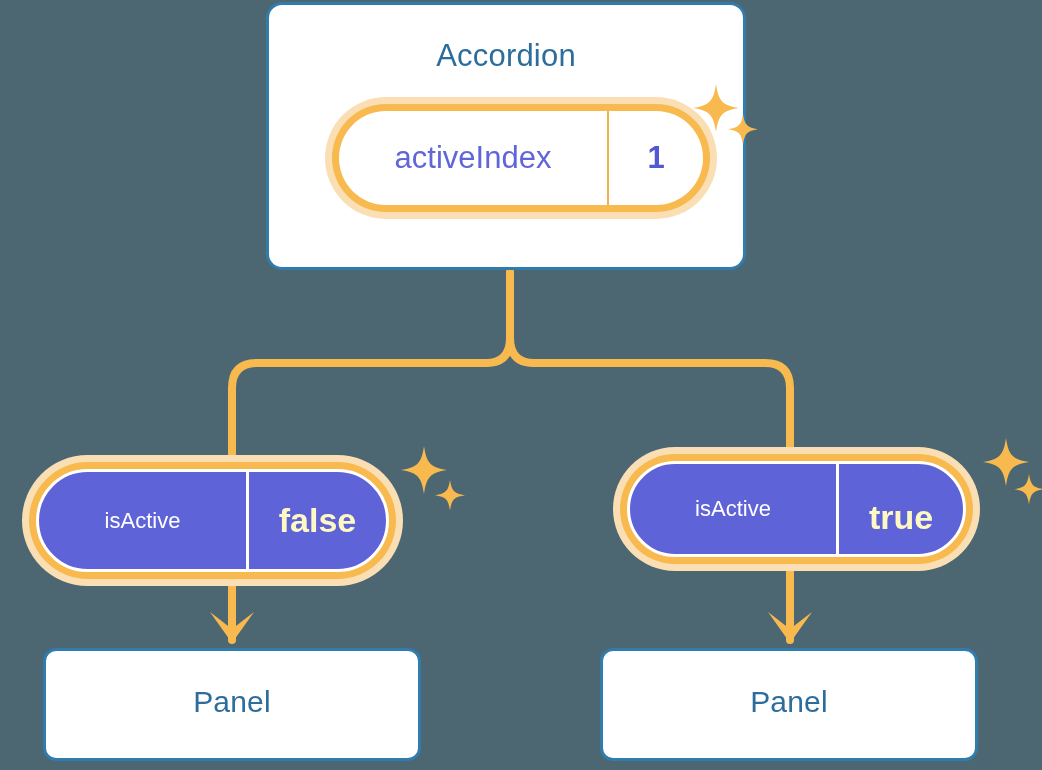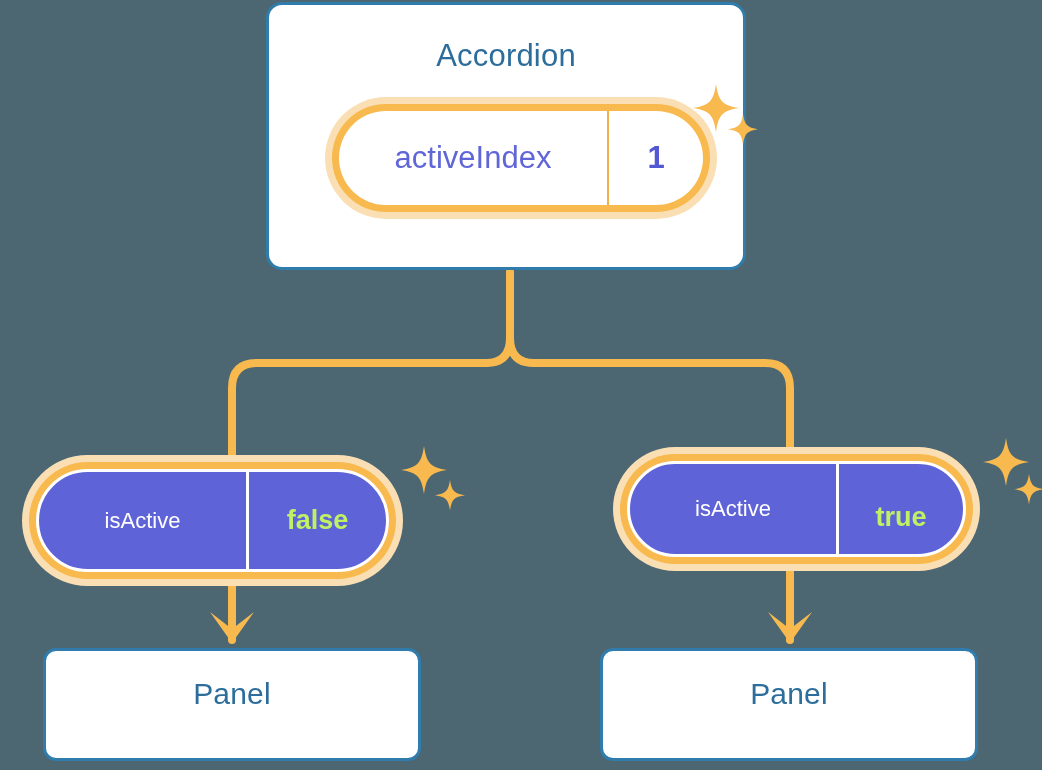--- a/index.html
+++ b/index.html
@@ -62,21 +62,21 @@
   
   .panel-card {
     width: 378px;
     height: 113px;
     top: 648px;
     border-radius: 13px;
   }
   #panel-left  { left: 43px; }
   #panel-right { left: 600px; }
   .panel-card .card-title {
-    margin-top: 26px;
+    margin-top: 34px;
     font-size: 30px;
   }
 
   
   
   .pill-outer {
     position: absolute;
     background: #fbdfb4;
     border-radius: 999px;
     padding: 7px;
@@ -133,22 +133,22 @@
   .pill-bool .pill-inner {
     background: #5f63d8;
     border: 3px solid #ffffff;
   }
   .pill-bool .pill-key {
     color: #ffffff;
     font-size: 22px;
     border-right: 3px solid #ffffff;
   }
   .pill-bool .pill-val {
-    color: #bef264;
-    font-size: 27px;
+    color: #fef9c3;
+    font-size: 34px;
     font-weight: bold;
   }
 
   #pill-is-active-false {
     left: 22px;
     top: 455px;
     width: 381px;
     height: 131px;
   }
   #pill-is-active-false .pill-key { flex: 0 0 210px; }

